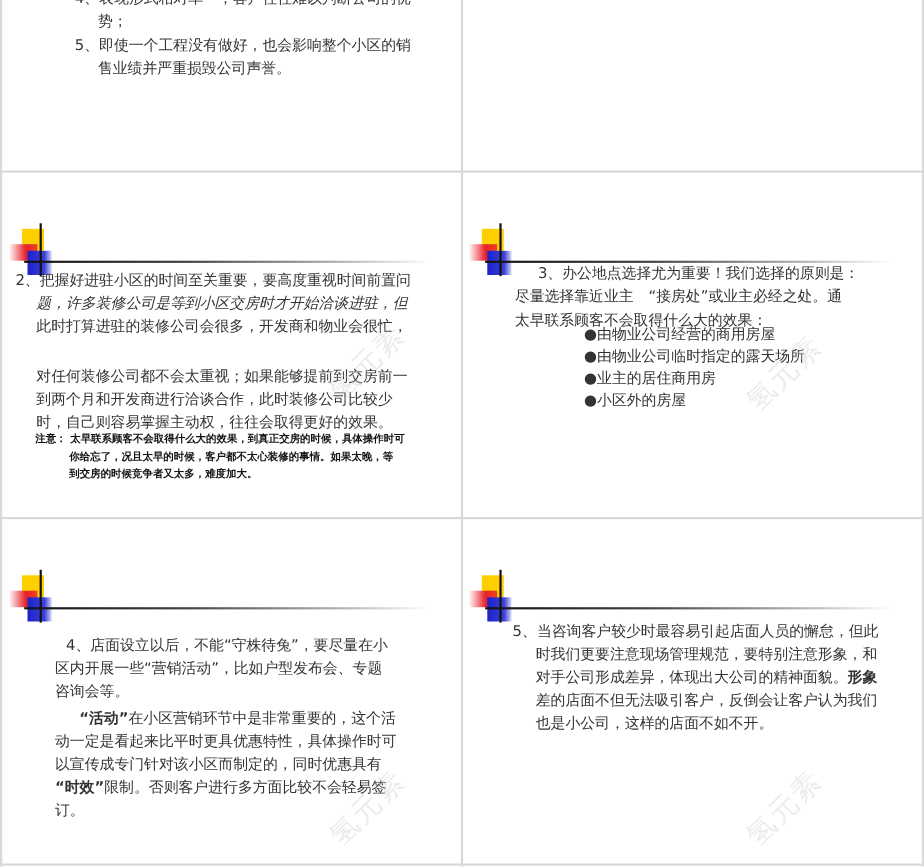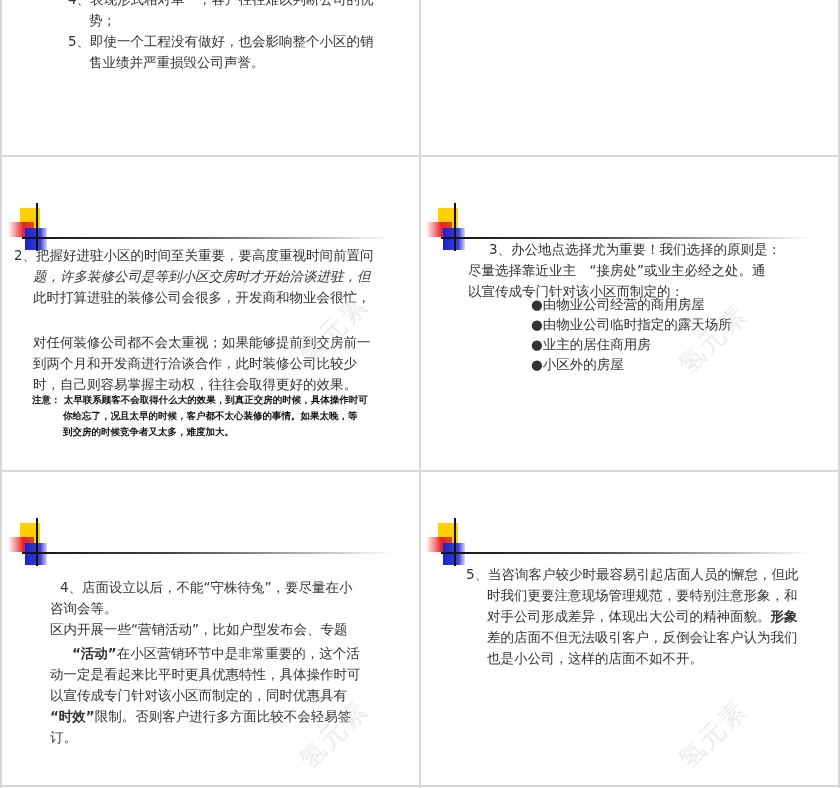--- a/index.html
+++ b/index.html
@@ -78,43 +78,43 @@
   <div class="deco" style="left:5px;top:46px;">
     <div class="yel"></div>
     <div class="red"></div>
     <div class="blu"></div>
     <div class="vl"></div>
   </div>
   <div class="hl" style="left:20px;top:80px;width:370px;"></div>
   <div class="t" style="left:47px;top:82px;width:360px;">
     <p style="padding-left:21px;">3、办公地点选择尤为重要！我们选择的原则是：</p>
     <p>尽量选择靠近业主　“接房处”或业主必经之处。通</p>
-    <p>以宣传成专门针对该小区而制定的：</p>
+    <p>太早联系顾客不会取得什么大的效果：</p>
   </div>
   <div class="t" style="left:110px;top:137px;width:290px;line-height:20px;">
     <span class="bullet">●由物业公司经营的商用房屋</span>
     <span class="bullet">●由物业公司临时指定的露天场所</span>
     <span class="bullet">●业主的居住商用房</span>
     <span class="bullet">●小区外的房屋</span>
   </div>
   <div class="wm" style="left:250px;top:165px;">氢元素</div>
 </div>
 
 <div class="slide" style="left:2px;top:472px;width:417px;height:299px;">
   <div class="deco" style="left:6px;top:46px;">
     <div class="yel"></div>
     <div class="red"></div>
     <div class="blu"></div>
     <div class="vl"></div>
   </div>
   <div class="hl" style="left:20px;top:80px;width:370px;"></div>
   <div class="t" style="left:48px;top:105px;width:350px;">
     <p style="padding-left:10px;">4、店面设立以后，不能“守株待兔”，要尽量在小</p>
+    <p>区内开展一些“营销活动”，比如户型发布会、专题</p>
     <p>咨询会等。</p>
-    <p>区内开展一些“营销活动”，比如户型发布会、专题</p>
     <p style="padding-left:22px;margin-top:3px;"><span class="b">“活动”</span><span>在小区营销环节中是非常重要的，这个活</span></p>
     <p>动一定是看起来比平时更具优惠特性，具体操作时可</p>
     <p>以宣传成专门针对该小区而制定的，同时优惠具有</p>
     <p><span class="b">“时效”</span><span>限制。否则客户进行多方面比较不会轻易签</span></p>
     <p>订。</p>
   </div>
   <div class="wm" style="left:290px;top:245px;">氢元素</div>
 </div>
 
 <div class="slide" style="left:421px;top:472px;width:417px;height:313px;">

